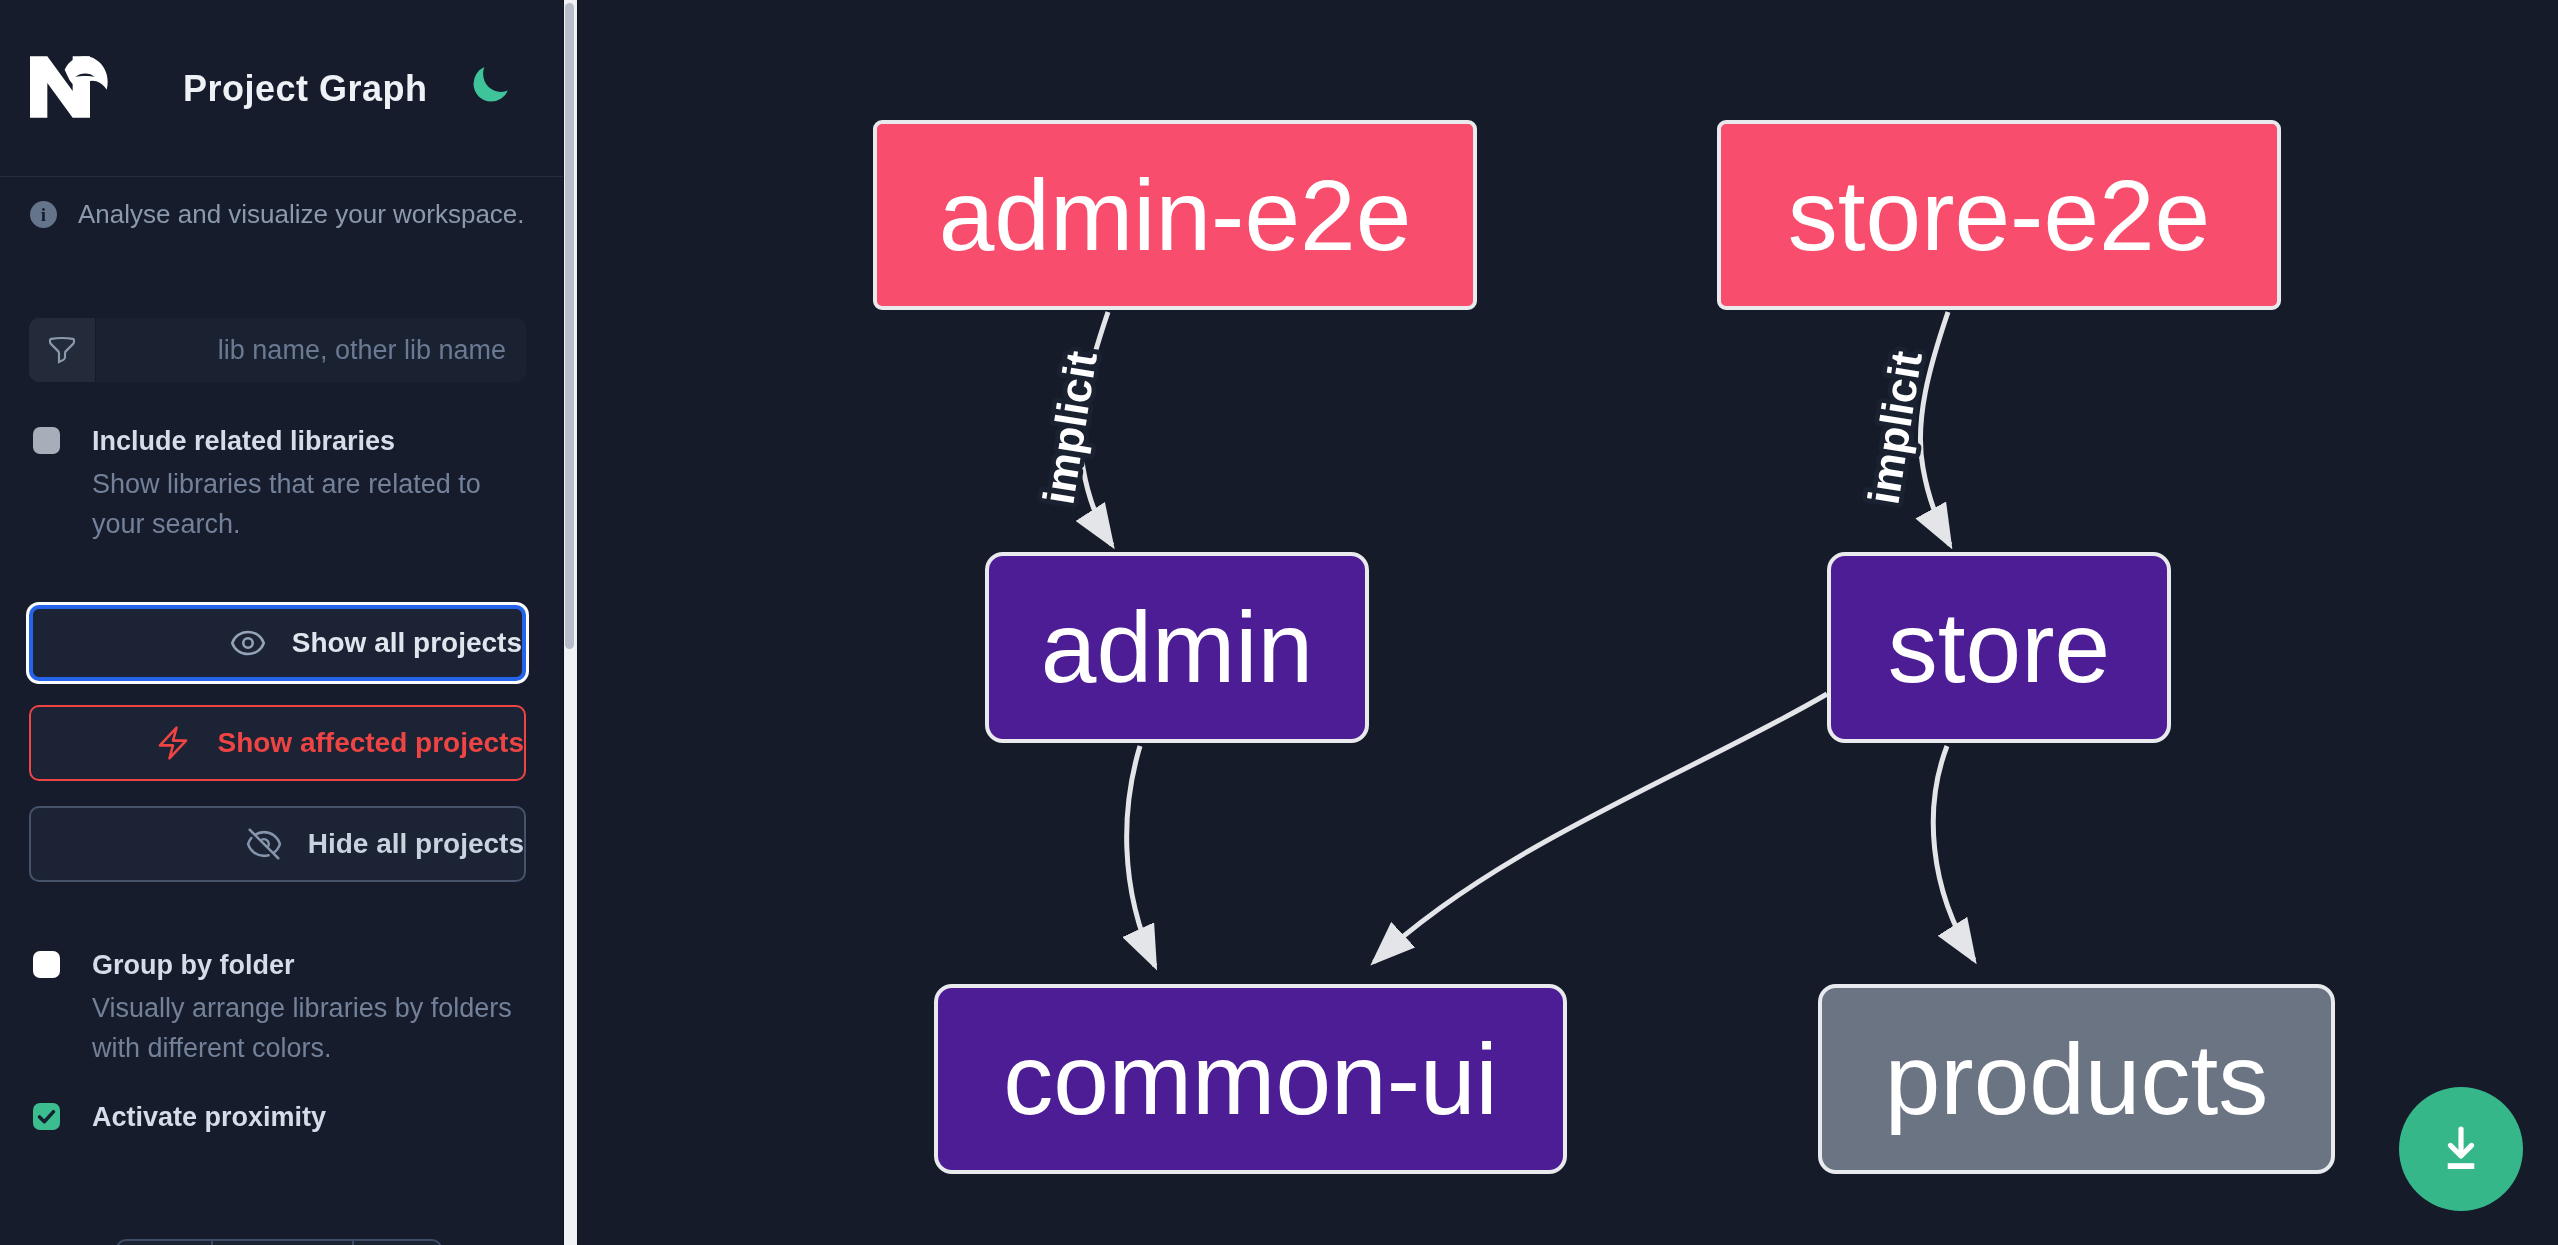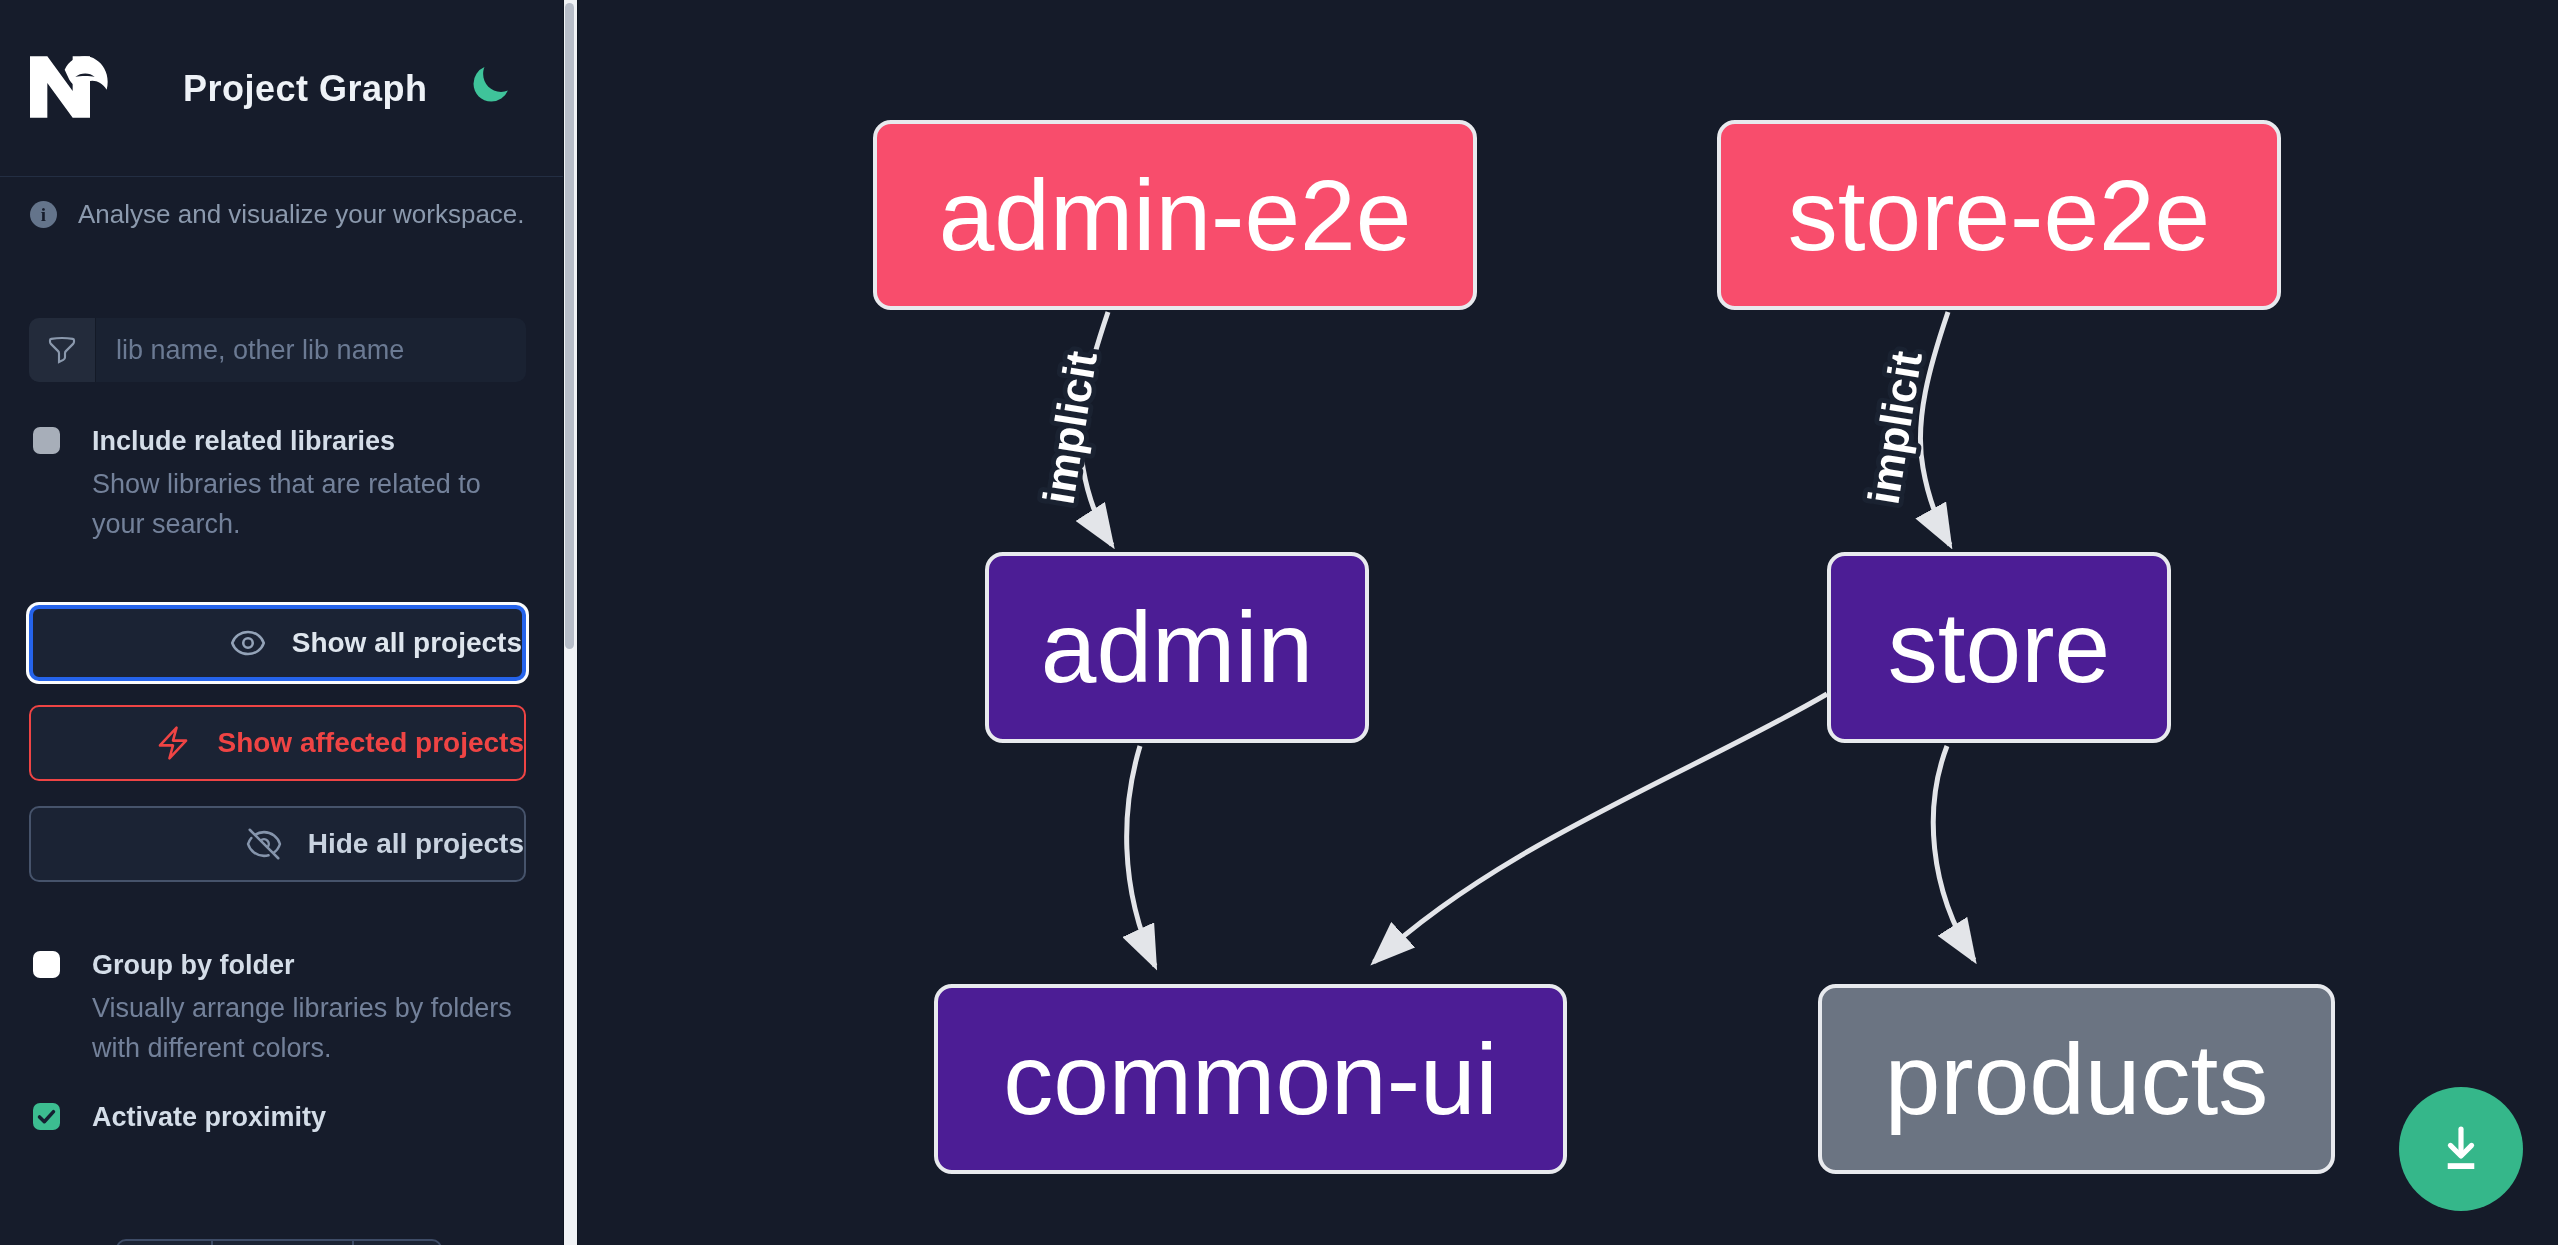--- a/index.html
+++ b/index.html
@@ -17,21 +17,21 @@
   .moon-btn{position:absolute;left:462px;top:58px;width:56px;height:56px;background:none;border:none;cursor:pointer;padding:0;}
   .info-row{position:absolute;left:30px;top:199px;display:flex;align-items:center;gap:21px;}
   .info-icon{width:27px;height:27px;border-radius:50%;background:#64748b;color:#161c2b;
     display:flex;align-items:center;justify-content:center;font-size:19px;font-weight:700;font-family:"Liberation Serif",serif;}
   .info-text{font-size:26px;color:#8b99ad;}
   .search-box{position:absolute;left:29px;top:318px;width:497px;height:64px;border-radius:10px;
     background:#1a2232;display:flex;overflow:hidden;}
   .search-iconseg{width:66px;background:#232b3b;border-right:1px solid #141a27;
     display:flex;align-items:center;justify-content:center;flex:none;}
   .search-input{flex:1;background:transparent;border:none;outline:none;color:#dbe3ee;
-    font-size:27px;padding:0 20px;font-family:"Liberation Sans",sans-serif;}
+    font-size:27px;padding:0 20px;font-family:"Liberation Sans",sans-serif;text-align:right;}
   .search-input::placeholder{color:#6b7a93;}
   
   .cb-row{position:absolute;left:33px;width:500px;}
   .cb-box{position:absolute;left:0;top:1px;width:27px;height:27px;border-radius:7px;}
   .cb-box.gray{background:#a7aeb9;}
   .cb-box.white{background:#ffffff;}
   .cb-box.green{background:#3cbd90;display:flex;align-items:center;justify-content:center;}
   .cb-text{margin-left:59px;width:420px;}
   .cb-label{font-size:27px;font-weight:700;color:#d4dde8;line-height:30px;}
   .cb-desc{font-size:27px;color:#73819a;line-height:40px;margin-top:8px;}
@@ -52,21 +52,21 @@
   .scroll-track{position:absolute;left:563px;top:0;width:13px;height:1245px;background:#f0f2f5;
     border-left:1px solid #0e1420;border-right:1px solid #0e1420;}
   .scroll-thumb{position:absolute;left:565px;top:3px;width:9px;height:646px;background:#b7bdc8;border-radius:5px;}
   #edges-svg{position:absolute;left:0;top:0;width:2558px;height:1245px;z-index:1;}
   .edge-path{fill:none;stroke:#e3e5e9;stroke-width:5px;}
   .edge-label{font-family:"Liberation Sans",sans-serif;font-size:44px;font-weight:700;fill:#ffffff;
     stroke:#1a2231;stroke-width:10px;paint-order:stroke;stroke-linejoin:round;}
   .node{position:absolute;z-index:2;display:flex;align-items:center;justify-content:center;
     border:4px solid #e8eaee;border-radius:18px;box-sizing:border-box;color:#ffffff;
     font-size:100px;font-weight:400;cursor:pointer;letter-spacing:0;}
-  .node.app{background:#f84d6c;}
+  .node.app{background:#f84d6c;border-radius:9px;}
   .node.lib{background:#4c1d95;}
   .node.plain{background:#6b7482;}
   
   .fab{position:absolute;left:2399px;top:1087px;width:124px;height:124px;border-radius:50%;
     background:#35b78a;border:none;cursor:pointer;z-index:3;display:flex;align-items:center;justify-content:center;}
 </style>
 </head>
 <body>
 
 <aside class="sidebar">

